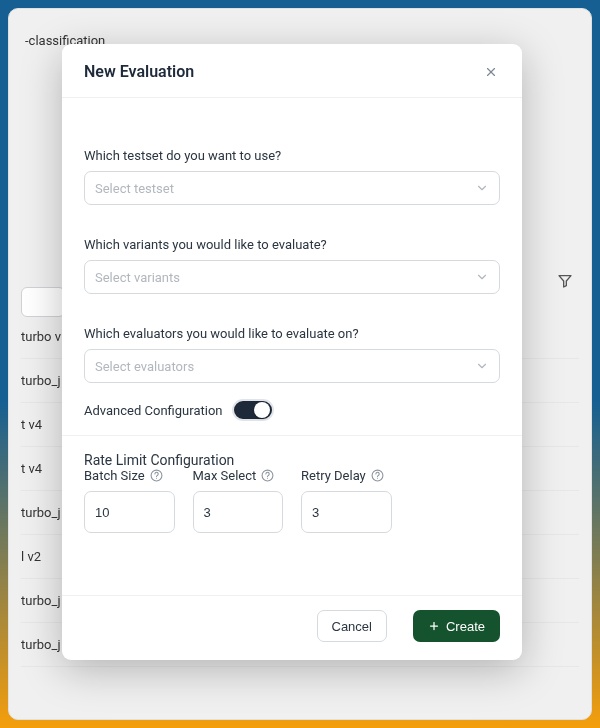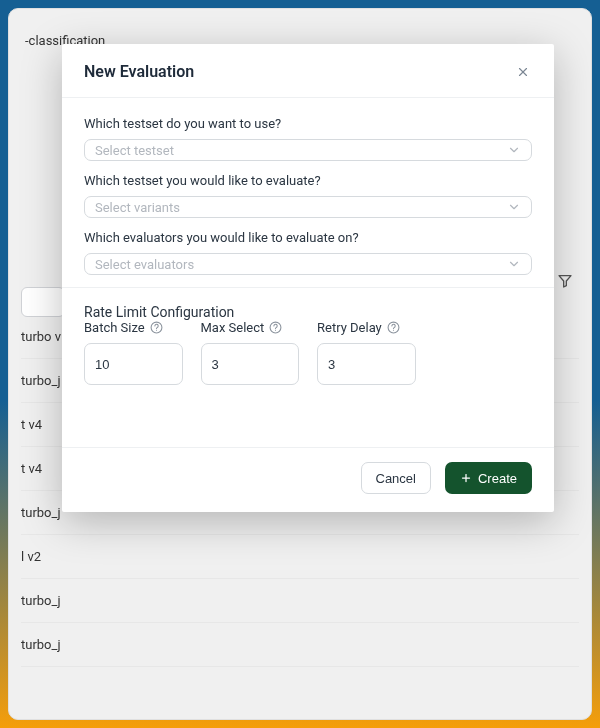--- a/index.html
+++ b/index.html
@@ -53,24 +53,24 @@
       border-bottom: 1px solid #e7e7e7;
     }
 
     
     .overlay {
       position: absolute;
       inset: 0;
     }
     .modal {
       position: absolute;
-      left: 62px; right: 46px;
+      left: 62px; right: 78px;
       top: 44px;
       background: #fff;
-      border-radius: 2px;
+      border-radius: 9px;
       box-shadow: 0 10px 40px rgba(0,0,0,0.25);
       display: flex; flex-direction: column;
     }
     .modal-header {
       padding: 18px 22px 16px 22px;
       display: flex;
       align-items: center;
       justify-content: space-between;
       border-bottom: 1px solid #eef0f2;
     }
@@ -90,24 +90,25 @@
 
     .modal-body {
       padding: 18px 22px 6px 22px;
     }
     .field-block { margin-bottom: 12px; }
     .field-label {
       font-size: 13px;
       color: #2b3642;
       margin-bottom: 8px;
       display: block;
+      margin-top: 32px;
     }
     .select {
       width: 100%;
-      height: 22px;
+      height: 34px;
       border: 1px solid #d6dade;
       border-radius: 7px;
       background: #fff;
       display: flex; align-items: center;
       padding: 0 10px;
       color: #b2b7be;
       font-size: 13px;
       justify-content: space-between;
       cursor: pointer;
     }
@@ -156,21 +157,21 @@
       border-radius: 7px;
       padding: 0 10px;
       font-size: 13px;
       color: #2b3642;
       background: #fff;
     }
 
     .modal-footer {
       border-top: 1px solid #eef0f2;
       padding: 14px 22px 18px 22px;
-      display: flex; justify-content: flex-end; gap: 14px;
+      display: flex; justify-content: flex-end; gap: 26px;
       margin-top: 56px;
     }
     .btn {
       height: 32px;
       padding: 0 14px;
       border-radius: 7px;
       font-size: 13px;
       display: inline-flex; align-items: center; gap: 6px;
       cursor: pointer;
       border: 1px solid transparent;
@@ -232,39 +233,45 @@
         <label class="field-label">Which testset do you want to use?</label>
         <div class="select">
           <span>Select testset</span>
           <svg class="chev" width="14" height="14" viewBox="0 0 24 24" fill="none" stroke="currentColor" stroke-width="2" stroke-linecap="round" stroke-linejoin="round">
               <polyline points="6 9 12 15 18 9"></polyline>
             </svg>
         </div>
       </div>
 
       <div class="field-block">
-        <label class="field-label">Which testset you would like to evaluate?</label>
+        <label class="field-label">Which variants you would like to evaluate?</label>
         <div class="select">
           <span>Select variants</span>
           <svg class="chev" width="14" height="14" viewBox="0 0 24 24" fill="none" stroke="currentColor" stroke-width="2" stroke-linecap="round" stroke-linejoin="round">
               <polyline points="6 9 12 15 18 9"></polyline>
             </svg>
         </div>
       </div>
 
       <div class="field-block">
         <label class="field-label">Which evaluators you would like to evaluate on?</label>
         <div class="select">
           <span>Select evaluators</span>
           <svg class="chev" width="14" height="14" viewBox="0 0 24 24" fill="none" stroke="currentColor" stroke-width="2" stroke-linecap="round" stroke-linejoin="round">
               <polyline points="6 9 12 15 18 9"></polyline>
             </svg>
         </div>
       </div>
 
+      <div class="adv-row">
+        <span class="adv-label">Advanced Configuration</span>
+        <div class="toggle">
+          <div class="knob"></div>
+        </div>
+      </div>
 
       <div class="section-divider"></div>
 
       <div class="section-heading">Rate Limit Configuration</div>
 
       <div class="grid2">
 
         <div>
           <div class="num-label">
             <span>Batch Size</span>

